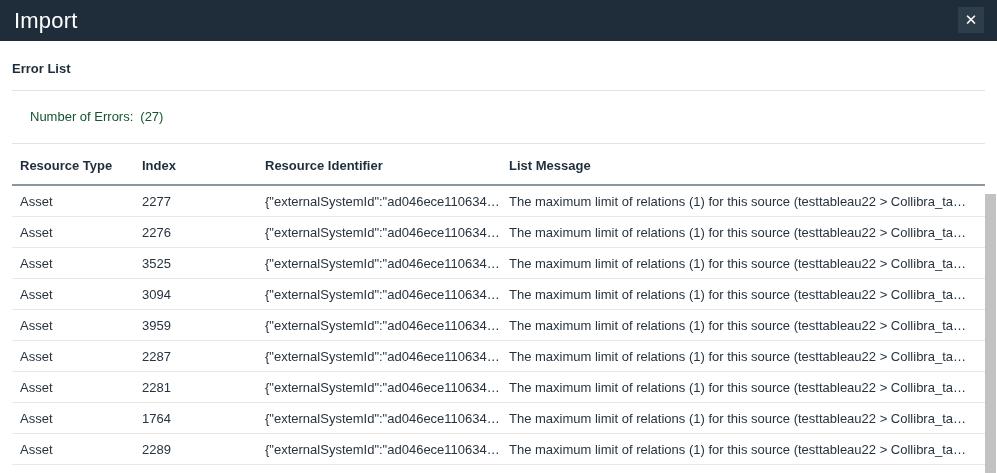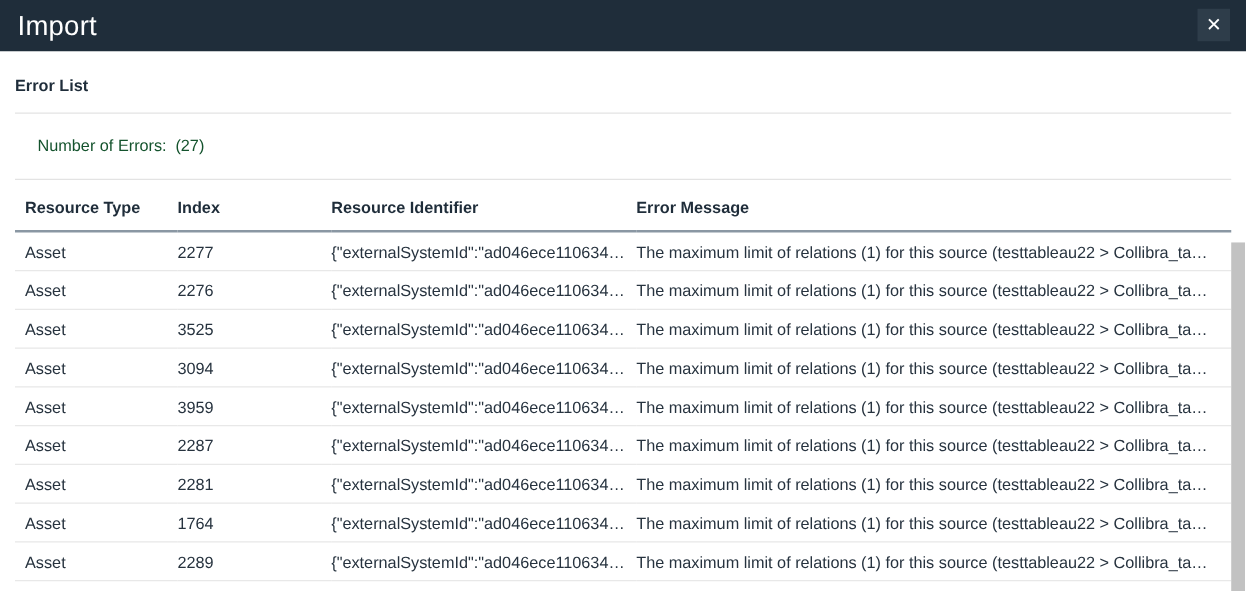--- a/index.html
+++ b/index.html
@@ -166,21 +166,21 @@
 
   <div class="rule2"></div>
 
   <div class="table-wrap">
     <table class="error-table">
       <thead>
         <tr>
           <th class="col-type">Resource Type</th>
           <th class="col-index">Index</th>
           <th class="col-resid">Resource Identifier</th>
-          <th class="col-msg">Error Message</th>
+          <th class="col-msg">List Message</th>
         </tr>
       </thead>
       <tbody id="table-body">
           <tr>
             <td class="col-type">Asset</td>
             <td class="col-index">2277</td>
             <td class="col-resid">{"externalSystemId":"ad046ece110634…</td>
             <td class="col-msg">The maximum limit of relations (1) for this source (testtableau22 &gt; Collibra_tab_p…</td>
           </tr>
           <tr>

